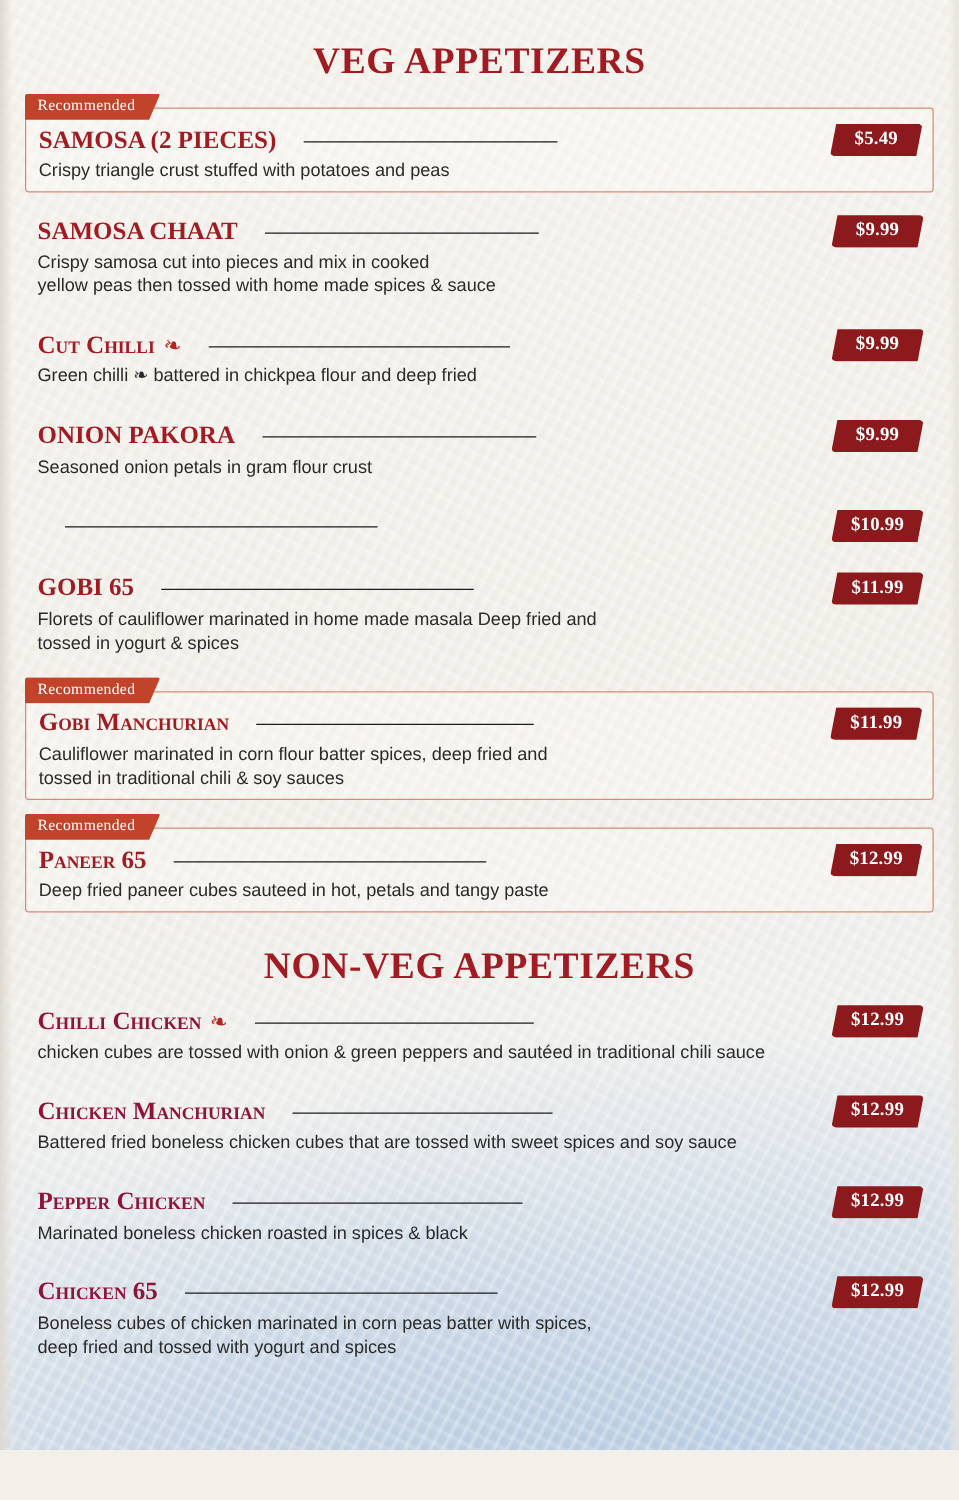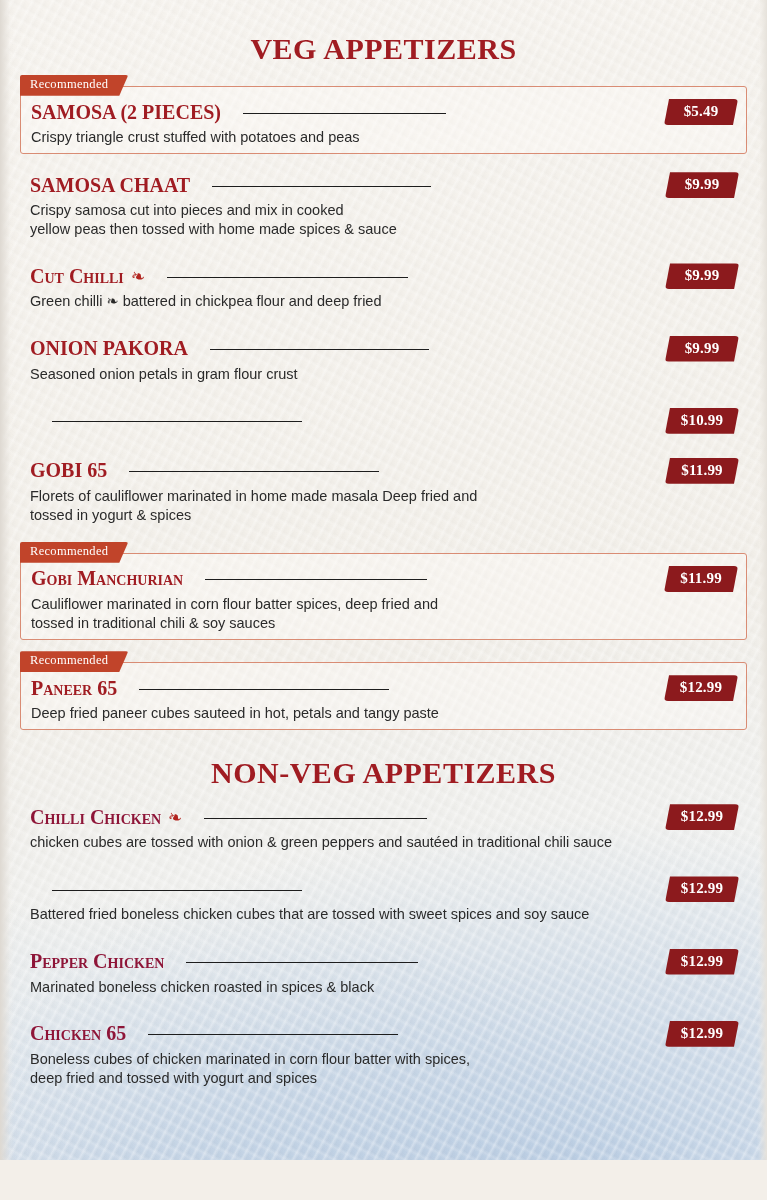--- a/index.html
+++ b/index.html
@@ -279,20 +279,21 @@
           <span class="spacer"></span>
           <span class="price">$12.99</span>
         </div>
         <div class="desc">chicken cubes are tossed with onion &amp; green peppers and sautéed in traditional chili sauce</div>
       </div>
 
       <div class="gap-md"></div>
 
       <div class="item">
         <div class="item-head">
+          <span class="item-name">Chicken Manchurian</span>
           <span class="leader"></span>
           <span class="spacer"></span>
           <span class="price">$12.99</span>
         </div>
         <div class="desc">Battered fried boneless chicken cubes that are tossed with sweet spices and soy sauce</div>
       </div>
 
       <div class="gap-md"></div>
 
       <div class="item">
@@ -307,19 +308,19 @@
 
       <div class="gap-md"></div>
 
       <div class="item">
         <div class="item-head">
           <span class="item-name">Chicken 65</span>
           <span class="leader"></span>
           <span class="spacer"></span>
           <span class="price">$12.99</span>
         </div>
-        <div class="desc">Boneless cubes of chicken marinated in corn flour batter with spices,
+        <div class="desc">Boneless cubes of chicken marinated in corn peas batter with spices,
 deep fried and tossed with yogurt and spices</div>
       </div>
 
     </div>
   </div>
 </div>
 
 </body></html>

